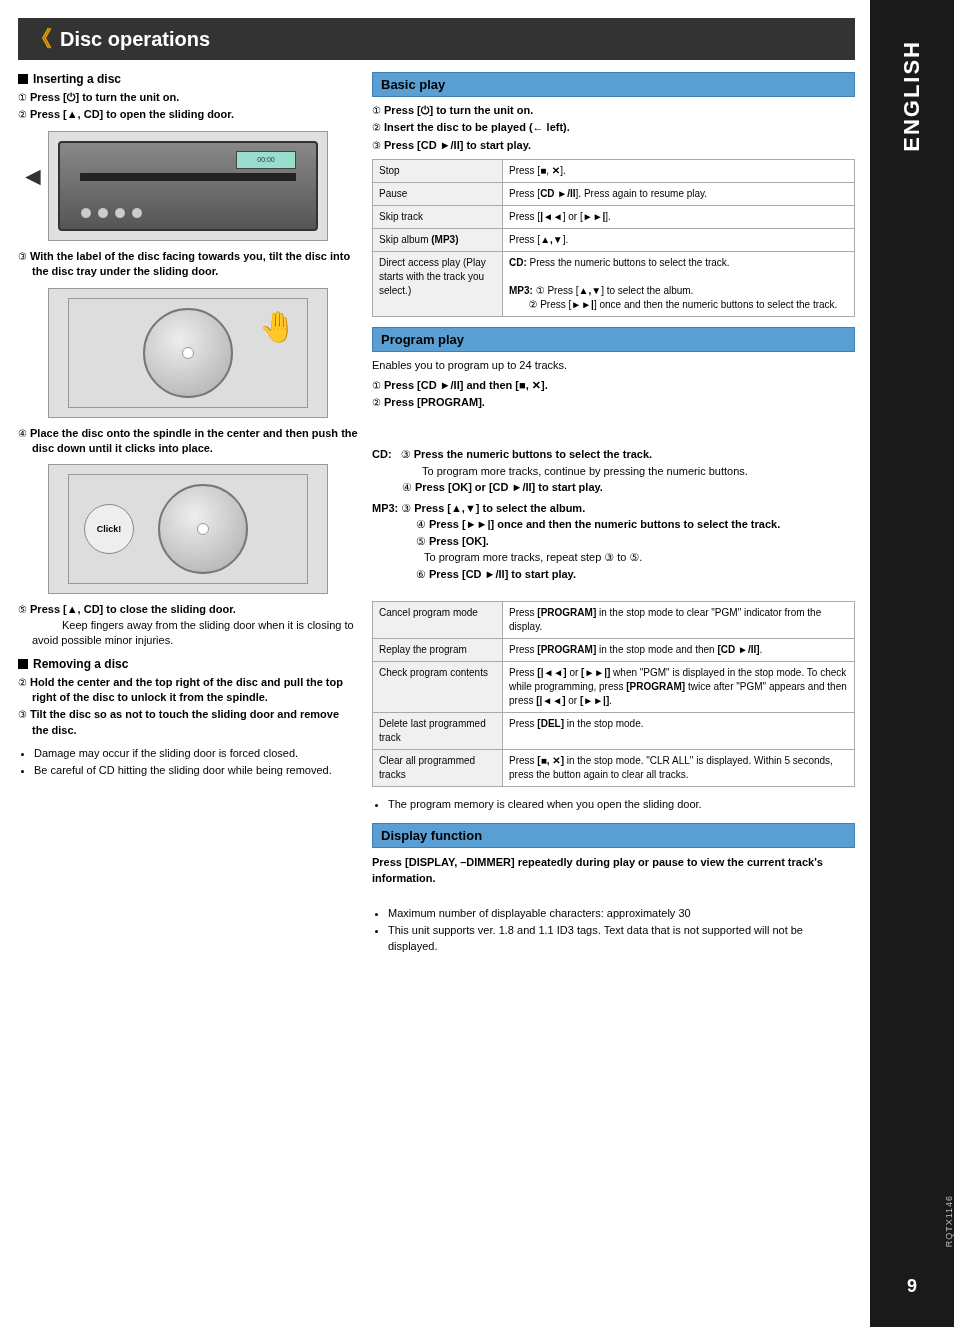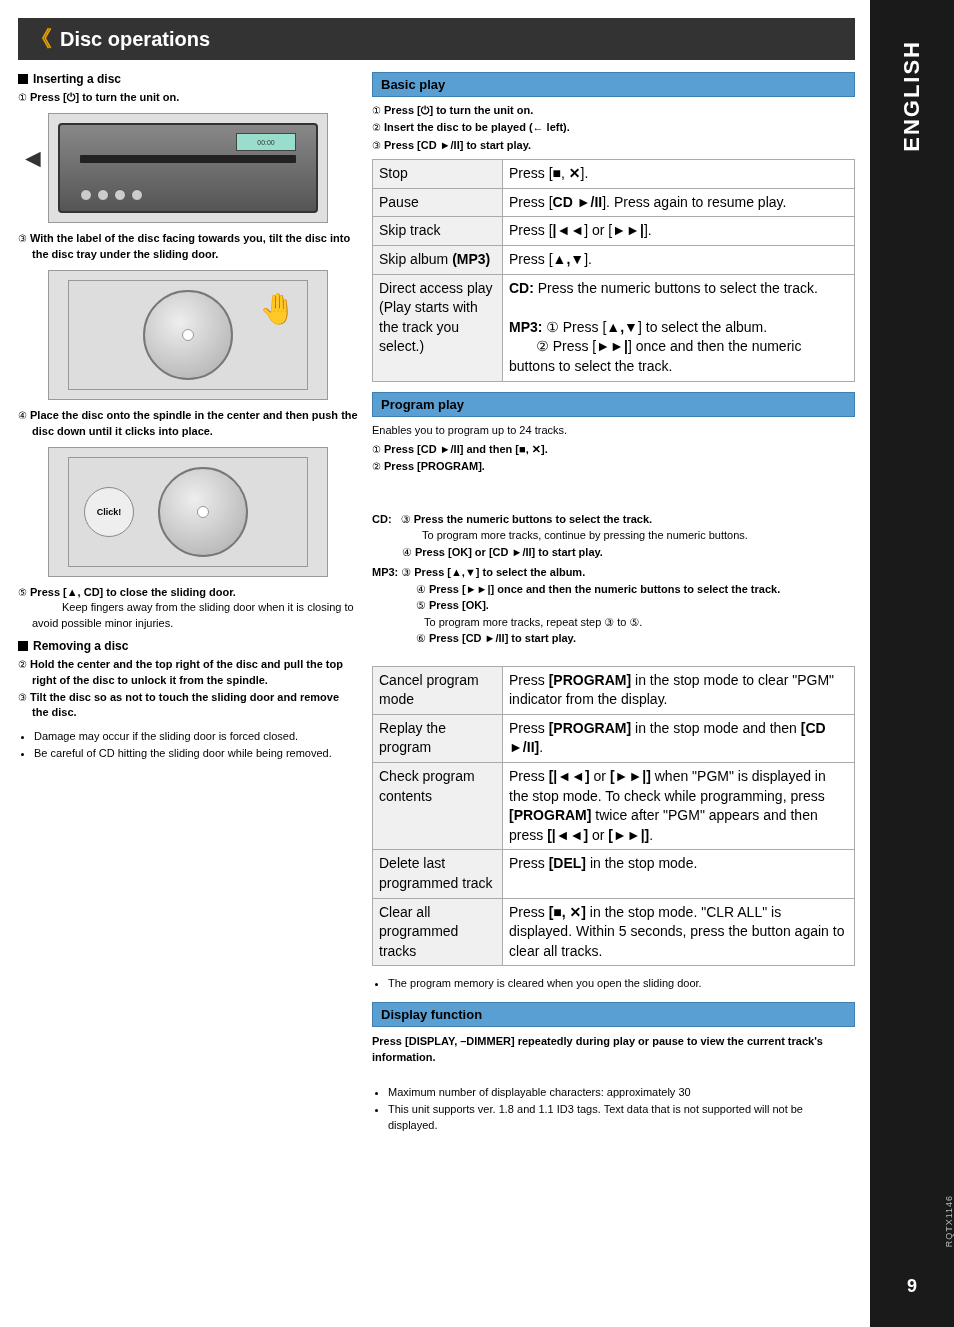--- a/index.html
+++ b/index.html
@@ -160,21 +160,21 @@
       padding: 4px 8px;
       margin-bottom: 6px;
       border: 1px solid #4080b0;
     }
 
     
     .op-table {
       width: 100%;
       border-collapse: collapse;
       margin-bottom: 10px;
-      font-size: 14px;
+      font-size: 10px;
     }
     .op-table td {
       border: 1px solid #aaa;
       padding: 4px 6px;
       vertical-align: top;
       line-height: 1.4;
     }
     .op-table td:first-child {
       width: 130px;
       background: #f0f0f0;
@@ -344,20 +344,21 @@
 
       <div class="left-col">
 
         <div class="section-heading">
           <span class="square"></span>
           <span>Inserting a disc</span>
         </div>
 
         <ul class="step-list">
           <li><span class="num">①</span> <b>Press [⏻] to turn the unit on.</b></li>
+          <li><span class="num">②</span> <b>Press [▲, CD] to open the sliding door.</b></li>
         </ul>
 
         <div class="cd-player-outer">
           <span class="left-arrow">◄</span>
           <div class="diagram-box diagram-cd-player">
             <div class="cd-player-illus">
               <div class="cd-display">00:00</div>
               <div class="cd-slot"></div>
               <div class="cd-buttons">
                 <div class="cd-btn"></div>

